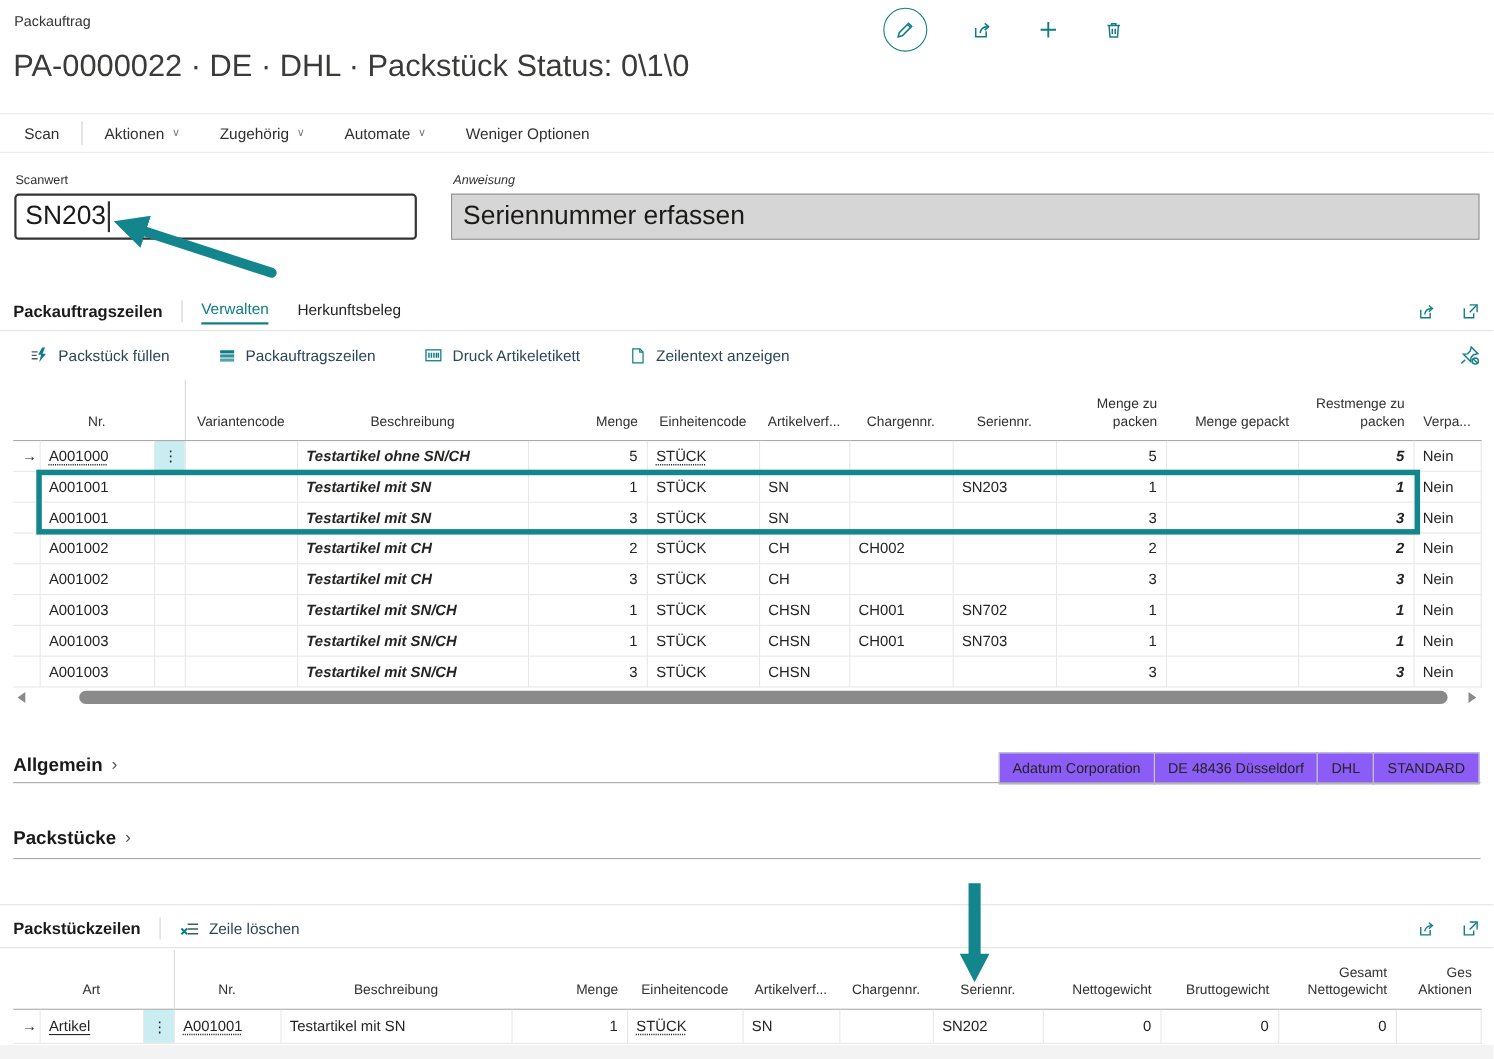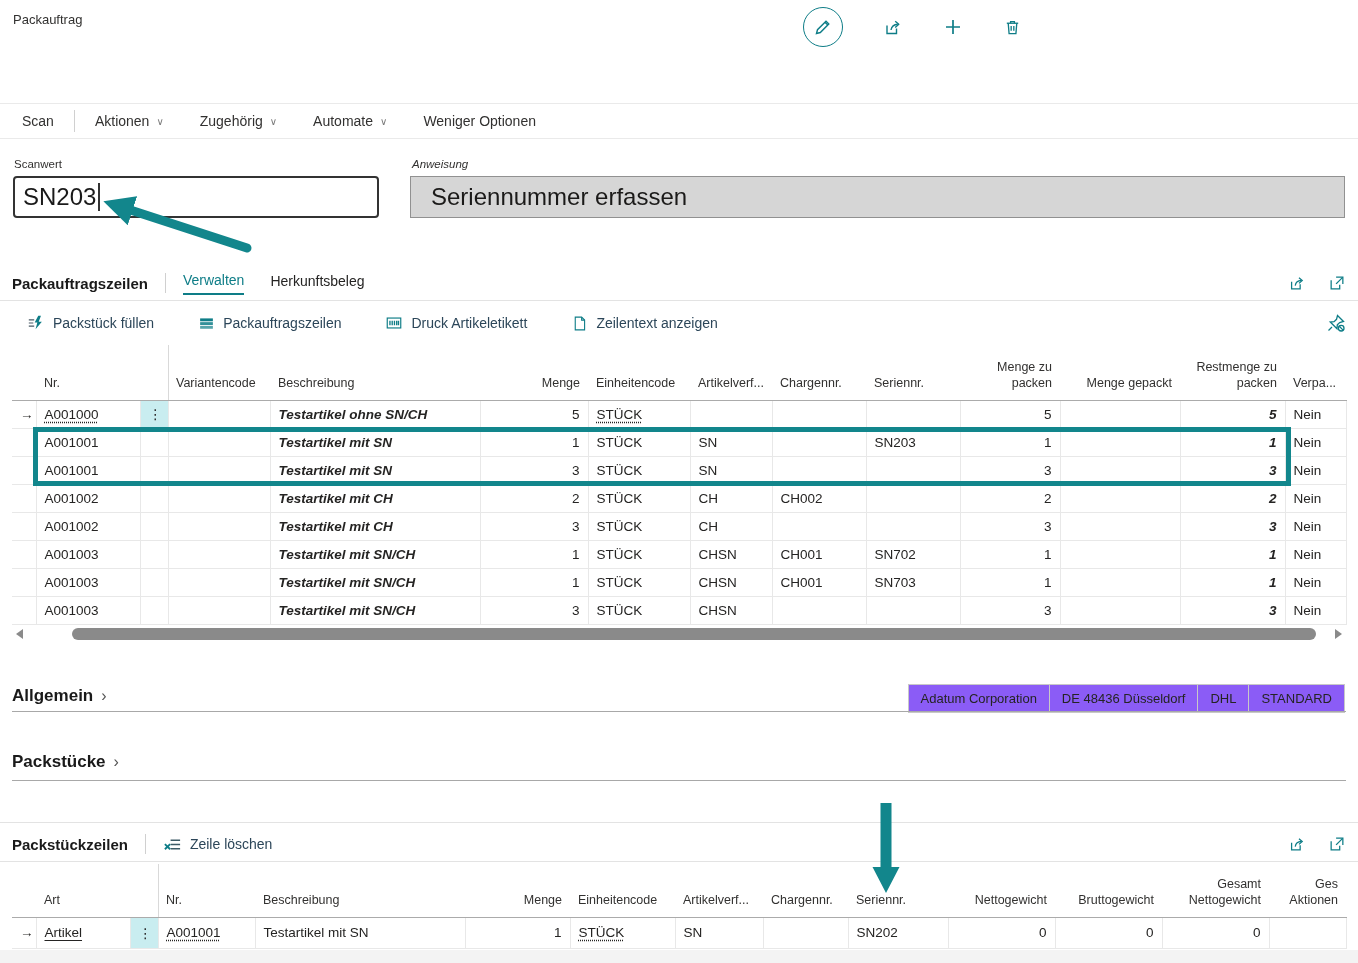--- a/index.html
+++ b/index.html
@@ -18,37 +18,37 @@
   .mi{margin-right:36px;display:flex;align-items:center;cursor:pointer;}
   .mi:first-child{margin-right:20px;}
   .msep{width:1px;height:22px;background:#d0d0d0;margin-right:20px;}
   .chev{font-size:10px;color:#7a7a7a;margin-left:7px;}
   
   .flabel{font-size:11.5px;color:#323130;}
   .scan-input{left:13px;top:176px;width:366px;height:42px;border:2px solid #333;border-radius:4px;box-sizing:border-box;
               display:flex;align-items:center;padding-left:8px;font-size:24px;color:#1a1a1a;background:#fff;}
   .caret{display:inline-block;width:1.5px;height:28px;background:#333;margin-left:2px;}
   .instr-box{left:410px;top:176px;width:935px;height:42px;background:#d6d6d6;border:1px solid #919191;box-sizing:border-box;
-             display:flex;align-items:center;padding-left:20px;font-size:24px;color:#1b1a19;}
+             display:flex;align-items:center;padding-left:10px;font-size:24px;color:#1b1a19;}
   
   .sec-head{display:flex;align-items:center;}
   .part-title{font-size:15px;font-weight:bold;color:#1a1a1a;white-space:nowrap;}
   .vsep{width:1px;height:20px;background:#d0d0d0;margin:0 17px;}
   .tab{font-size:14px;color:#252423;margin-right:26px;padding-bottom:5px;cursor:pointer;white-space:nowrap;}
   .tab.active{color:#0e7d87;border-bottom:2px solid #0e7d87;}
   .spacer{flex:1;}
   .corner-ic{margin-left:22px;}
   .tb-act{display:flex;align-items:center;gap:8px;margin-right:44px;font-size:14px;color:#2c4659;cursor:pointer;white-space:nowrap;}
   .hdiv{position:absolute;height:1px;background:#e3e3e3;}
   .hdiv.dark{background:#a8a8a8;}
   .vline{position:absolute;width:1px;background:#d9d9d9;}
   
   table.grid{border-collapse:collapse;table-layout:fixed;width:1334px;}
   table.grid th{vertical-align:bottom;padding:4px 8px 9px;font-weight:400;font-size:12.5px;color:#323130;
-                border-bottom:1px solid #ababab;line-height:16px;text-align:left;overflow:hidden;}
+                border-bottom:1px solid #ababab;line-height:16px;text-align:center;overflow:hidden;}
   table.grid th.r{text-align:right;}
   table.grid td{border-bottom:1px solid #e8e8e8;border-right:1px solid #e8e8e8;padding:0 8px;font-size:13.5px;
                 white-space:nowrap;overflow:hidden;color:#252423;}
   #main-grid thead tr{height:57px;} #main-grid tbody tr{height:28px;}
   #pack-grid thead tr{height:55px;} #pack-grid tbody tr{height:31px;}
   td.r{text-align:right;}
   td.arrow{text-align:center;padding:0;color:#323130;font-size:15px;}
   td.menu{text-align:center;color:#444;font-size:14px;padding:0;}
   td.menu-on{background:#c9edf0;}
   .attn{color:#c00000;font-weight:bold;font-style:italic;}
@@ -96,20 +96,21 @@
     </button>
     <button class="icon-btn">
       <svg width="19" height="19" viewBox="0 0 20 20" fill="none" stroke="#0e7d87" stroke-width="1.4">
           <path d="M4 5.5h12"></path>
           <path d="M8 5.5V3.8h4v1.7"></path>
           <path d="M5.5 5.5l.9 11h7.2l.9-11"></path>
           <path d="M8.6 8.5v5M11.4 8.5v5"></path>
         </svg>
     </button>
   </div>
+  <div class="abs title">PA-0000022 · DE · DHL · Packstück Status: 0\1\0</div>
 
   <div class="abs menubar">
     <span class="mi">Scan</span>
     <span class="msep"></span>
     <span class="mi">
         <span>Aktionen</span>
         <span class="chev">∨</span>
       </span>
     <span class="mi">
         <span>Zugehörig</span>

